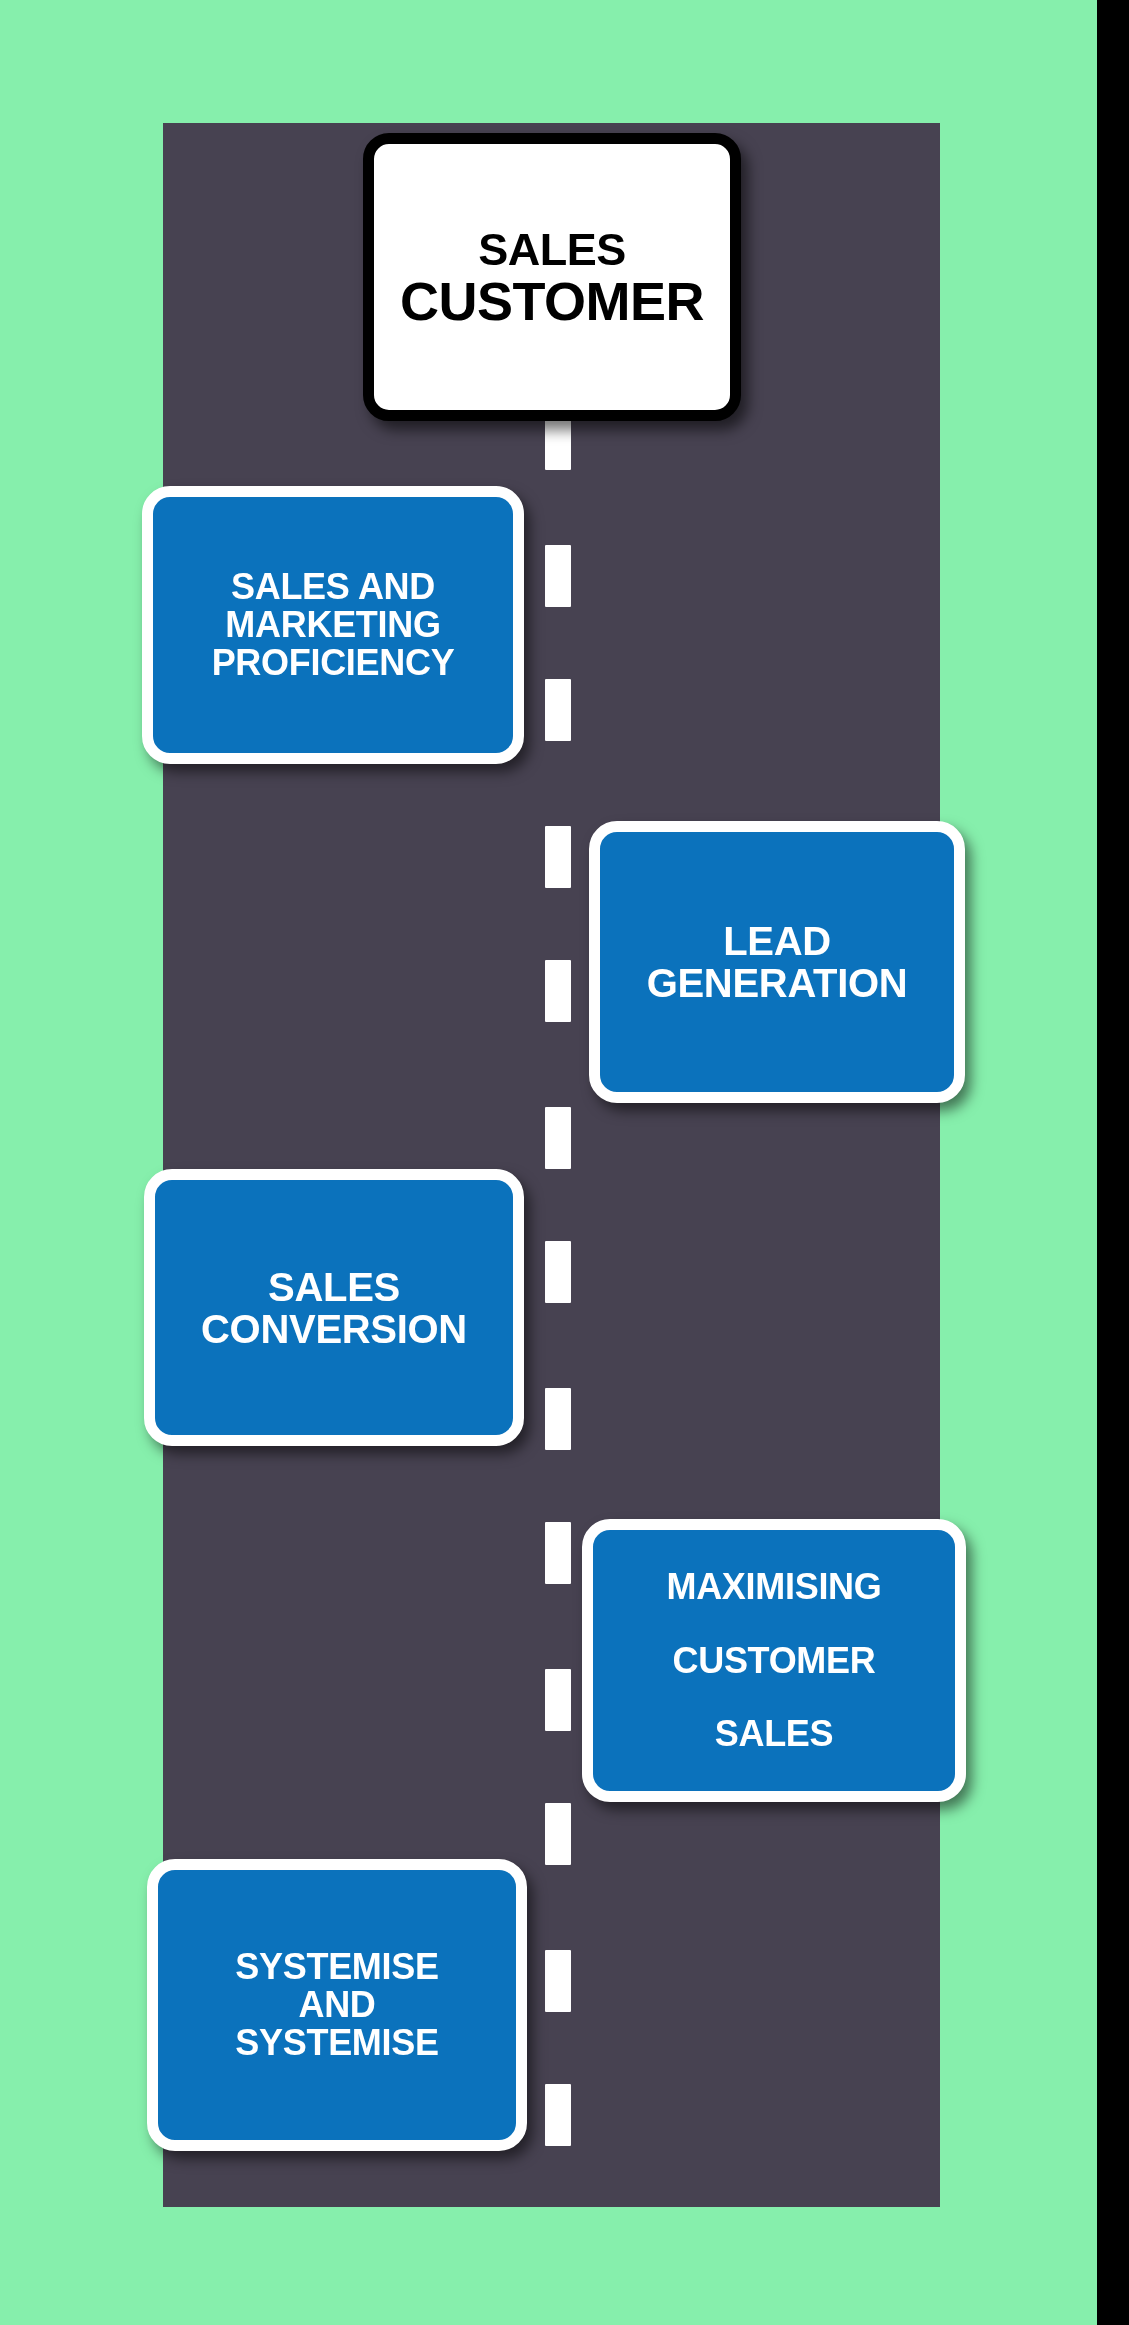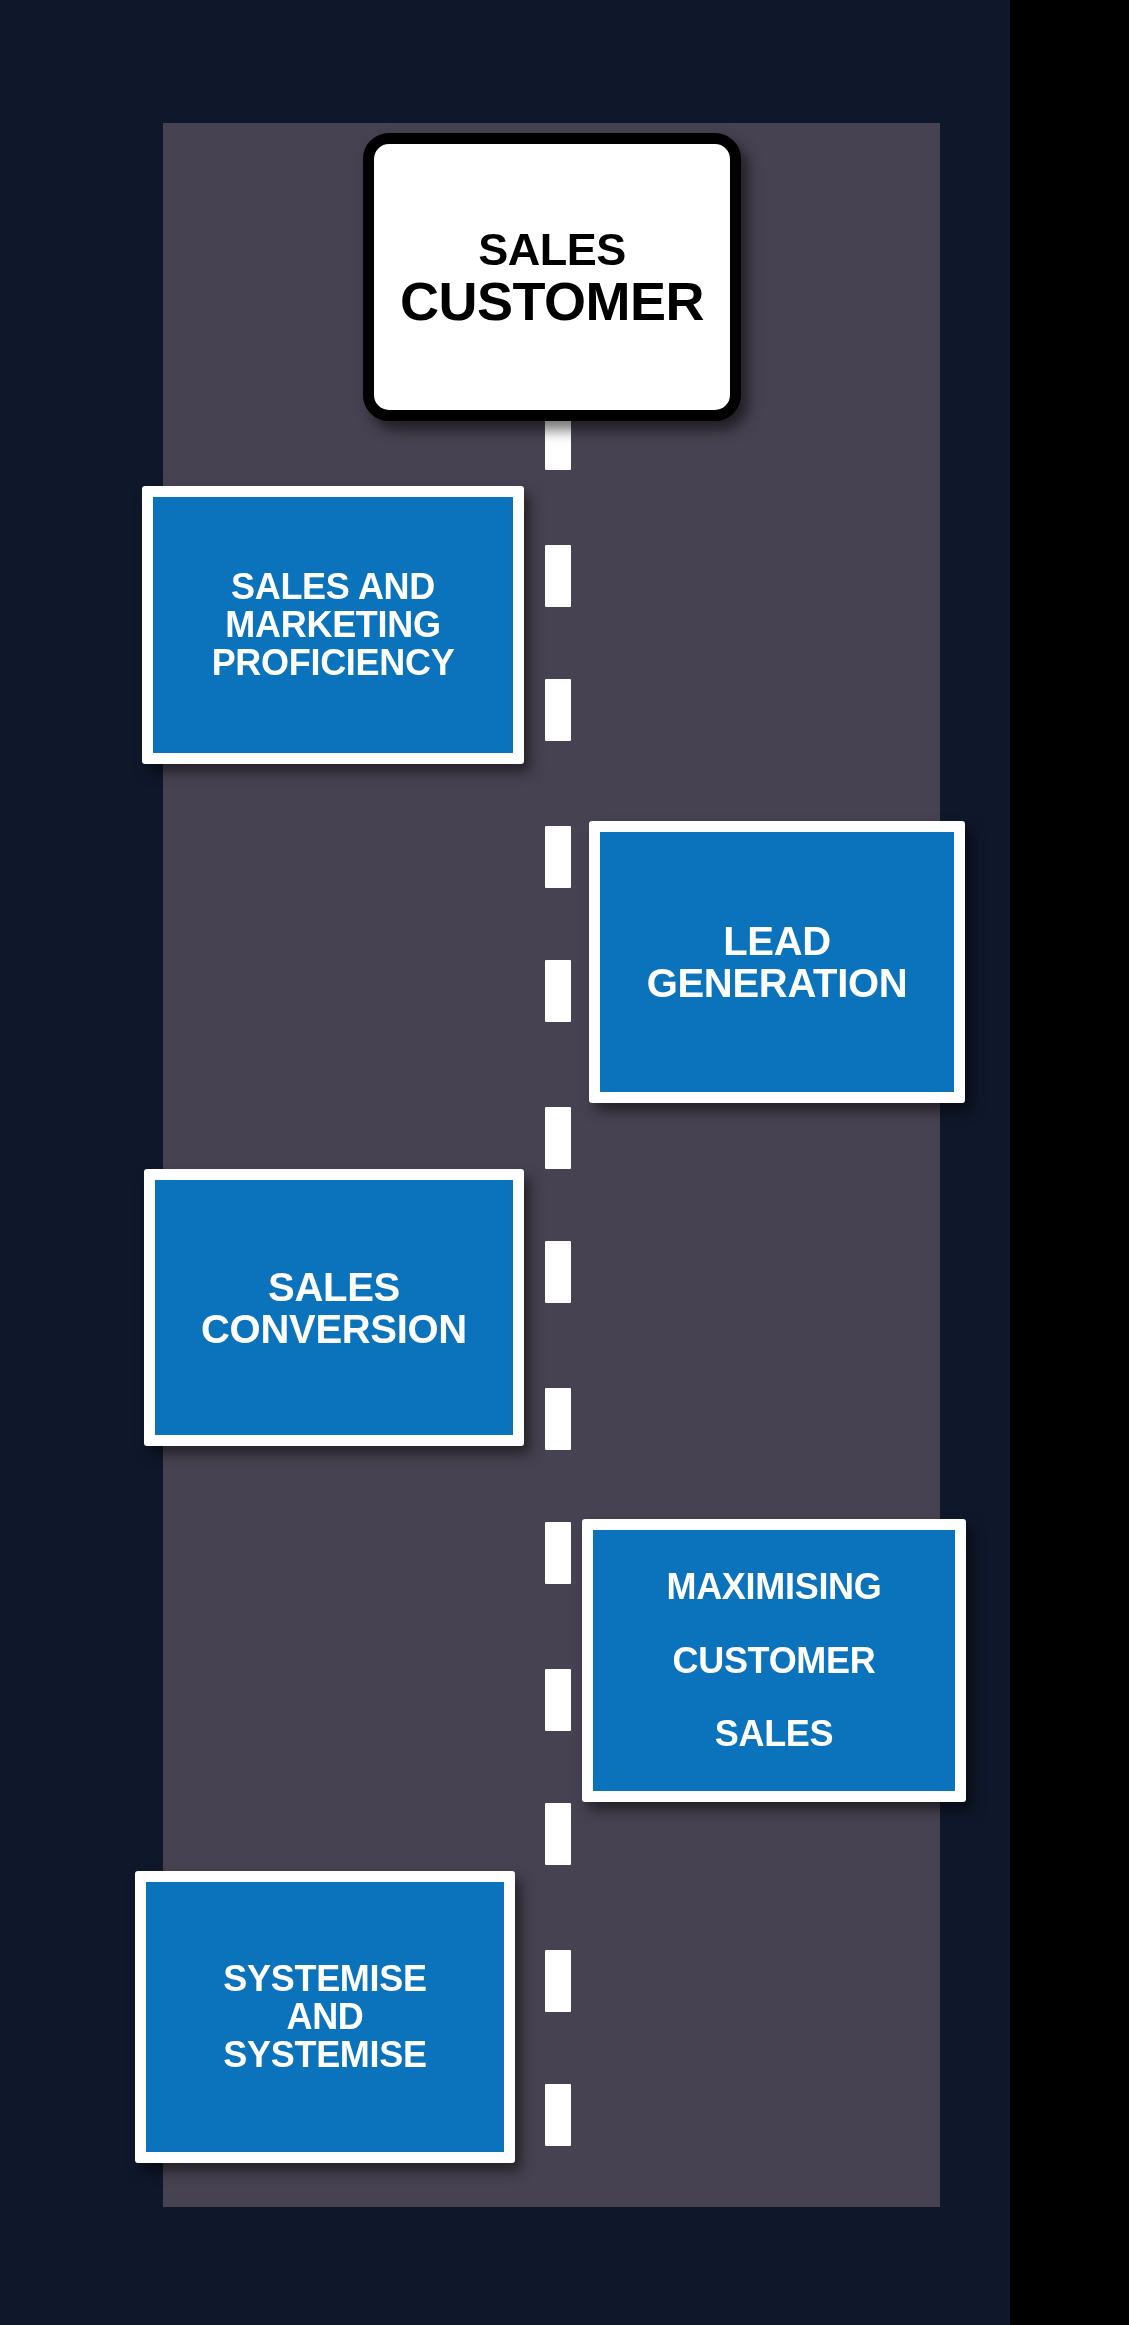--- a/index.html
+++ b/index.html
@@ -7,23 +7,23 @@
     margin: 0;
     padding: 0;
     background: #000000;
   }
   body {
     font-family: "Liberation Sans", sans-serif;
   }
 
   #canvas {
     position: relative;
-    width: 1010px;
+    width: 1097px;
     height: 2325px;
-    background: #0f172a;
+    background: #86efac;
     overflow: hidden;
   }
 
   
   .road {
     position: absolute;
     left: 163px;
     top: 123px;
     width: 777px;
     height: 2084px;
@@ -65,21 +65,21 @@
   }
   .sign-title .t1 { font-size: 45px; }
   .sign-title .t2 { font-size: 45px; }
   .sign-title .t3 { font-size: 54px; margin-top: 2px; }
 
   
   .sign-blue {
     position: absolute;
     background: #0b72bc;
     border: 11px solid #ffffff;
-    border-radius: 3px;
+    border-radius: 28px;
     box-sizing: border-box;
     display: flex;
     flex-direction: column;
     align-items: center;
     justify-content: center;
     box-shadow: 6px 8px 13px rgba(0,0,0,0.5);
   }
   .sign-blue .ln {
     color: #ffffff;
     font-weight: bold;
@@ -89,21 +89,21 @@
     white-space: nowrap;
   }
   .sz-2 .ln { font-size: 40px; text-align: right; }
   .sz-3 .ln { font-size: 36px; }
 
   
   #sign-sm      { left: 142px; top: 486px;  width: 382px; height: 278px; }
   #sign-lead    { left: 589px; top: 821px;  width: 376px; height: 282px; }
   #sign-conv    { left: 144px; top: 1169px; width: 380px; height: 277px; }
   #sign-value   { left: 582px; top: 1519px; width: 384px; height: 283px; gap: 36px; }
-  #sign-auto    { left: 135px; top: 1859px; width: 380px; height: 292px; margin-top: 12px; }
+  #sign-auto    { left: 147px; top: 1859px; width: 380px; height: 292px; }
 </style>
 </head>
 <body>
 
 <div id="canvas">
 
   <div class="road">
     <div id="lane-markings">
         <div class="lane-dash" style="left: 382px; top: 160px; height: 61px;"></div>
         <div class="lane-dash" style="left: 382px; top: 275px; height: 72px;"></div>

